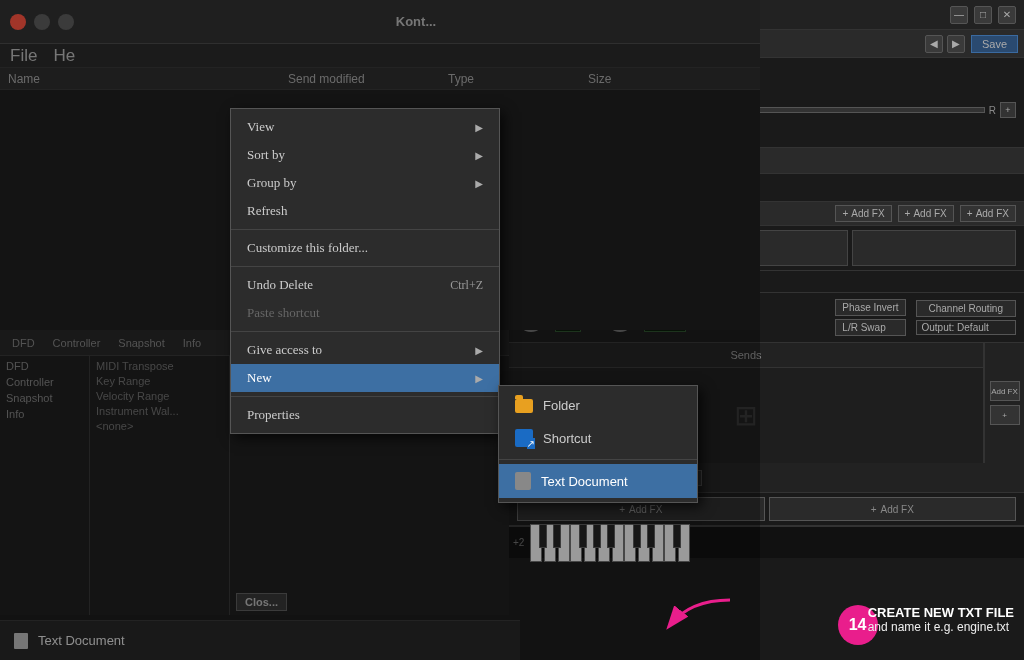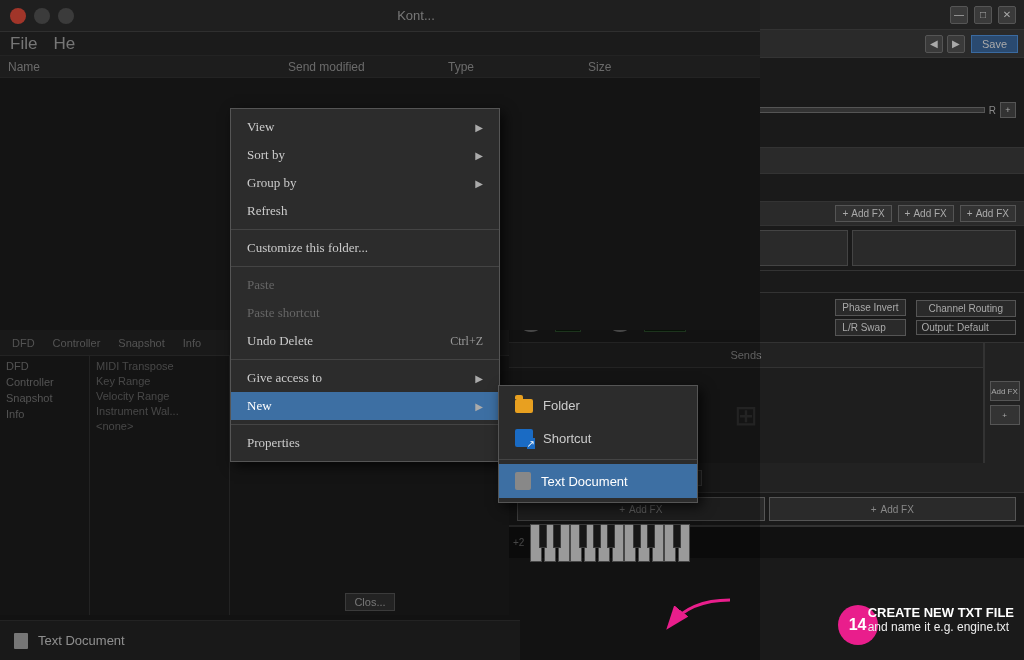--- a/index.html
+++ b/index.html
@@ -667,27 +667,28 @@
     .file-browser-area {
       position: absolute;
       top: 0; left: 0;
       width: 760px;
       height: 330px;
       background: #1e1e1e;
       z-index: 10;
     }
 
     .fb-titlebar {
-      height: 32px;
+      height: 44px;
       background: #2d2d2d;
       display: flex;
       align-items: center;
       padding: 0 10px;
       gap: 8px;
       border-bottom: 1px solid #444;
+      font-weight: bold;
     }
 
     .fb-tb-btn {
       width: 16px; height: 16px;
       border-radius: 50%;
       display: inline-block;
     }
     .fb-close-btn { background: #e74c3c; }
     .fb-min-btn { background: #555; }
     .fb-max-btn { background: #555; }
@@ -972,21 +973,21 @@
       <span class="bk-mid-item">&lt;none&gt;</span>
     </div>
     <div class="bk-right">
       <span class="bk-item">Resource Contai...</span>
       <div class="bk-select-row">
         <div class="bk-select">&lt;none&gt;</div>
         <div style="width:18px;height:18px;background:#333;border:1px solid #555;display:flex;align-items:center;justify-content:center;font-size:10px;color:#aaa;">📁</div>
         <div style="width:18px;height:18px;background:#333;border:1px solid #555;display:flex;align-items:center;justify-content:center;font-size:10px;color:#aaa;">✕</div>
         <div class="bk-create-btn">Create</div>
       </div>
-      <div style="display:flex;justify-content:center;margin-top:auto;">
+      <div style="display:flex;justify-content:flex-start;margin-top:auto;font-weight:bold;">
         <div class="bk-close-btn">Clos...</div>
       </div>
     </div>
   </div>
 </div>
 
 <div style="position:absolute;top:0;left:0;width:760px;height:660px;background:rgba(0,0,0,0.3);z-index:60;"></div>
 
 <div class="context-menu">
 
@@ -1008,31 +1009,28 @@
   <div class="ctx-item">
     <span>Refresh</span>
   </div>
   <div class="ctx-separator"></div>
 
   <div class="ctx-item">
     <span>Customize this folder...</span>
   </div>
   <div class="ctx-separator"></div>
 
-  <div class="ctx-item disabled">
-    <span>Paste</span>
-  </div>
-
-  <div class="ctx-item disabled">
-    <span>Paste shortcut</span>
-  </div>
 
   <div class="ctx-item">
     <span>Undo Delete</span>
     <span class="ctx-shortcut">Ctrl+Z</span>
+  </div>
+
+  <div class="ctx-item disabled">
+    <span>Paste shortcut</span>
   </div>
   <div class="ctx-separator"></div>
 
   <div class="ctx-item">
     <span>Give access to</span>
     <span class="ctx-arrow">▶</span>
   </div>
 
   <div class="ctx-item active">
     <span>New</span>

